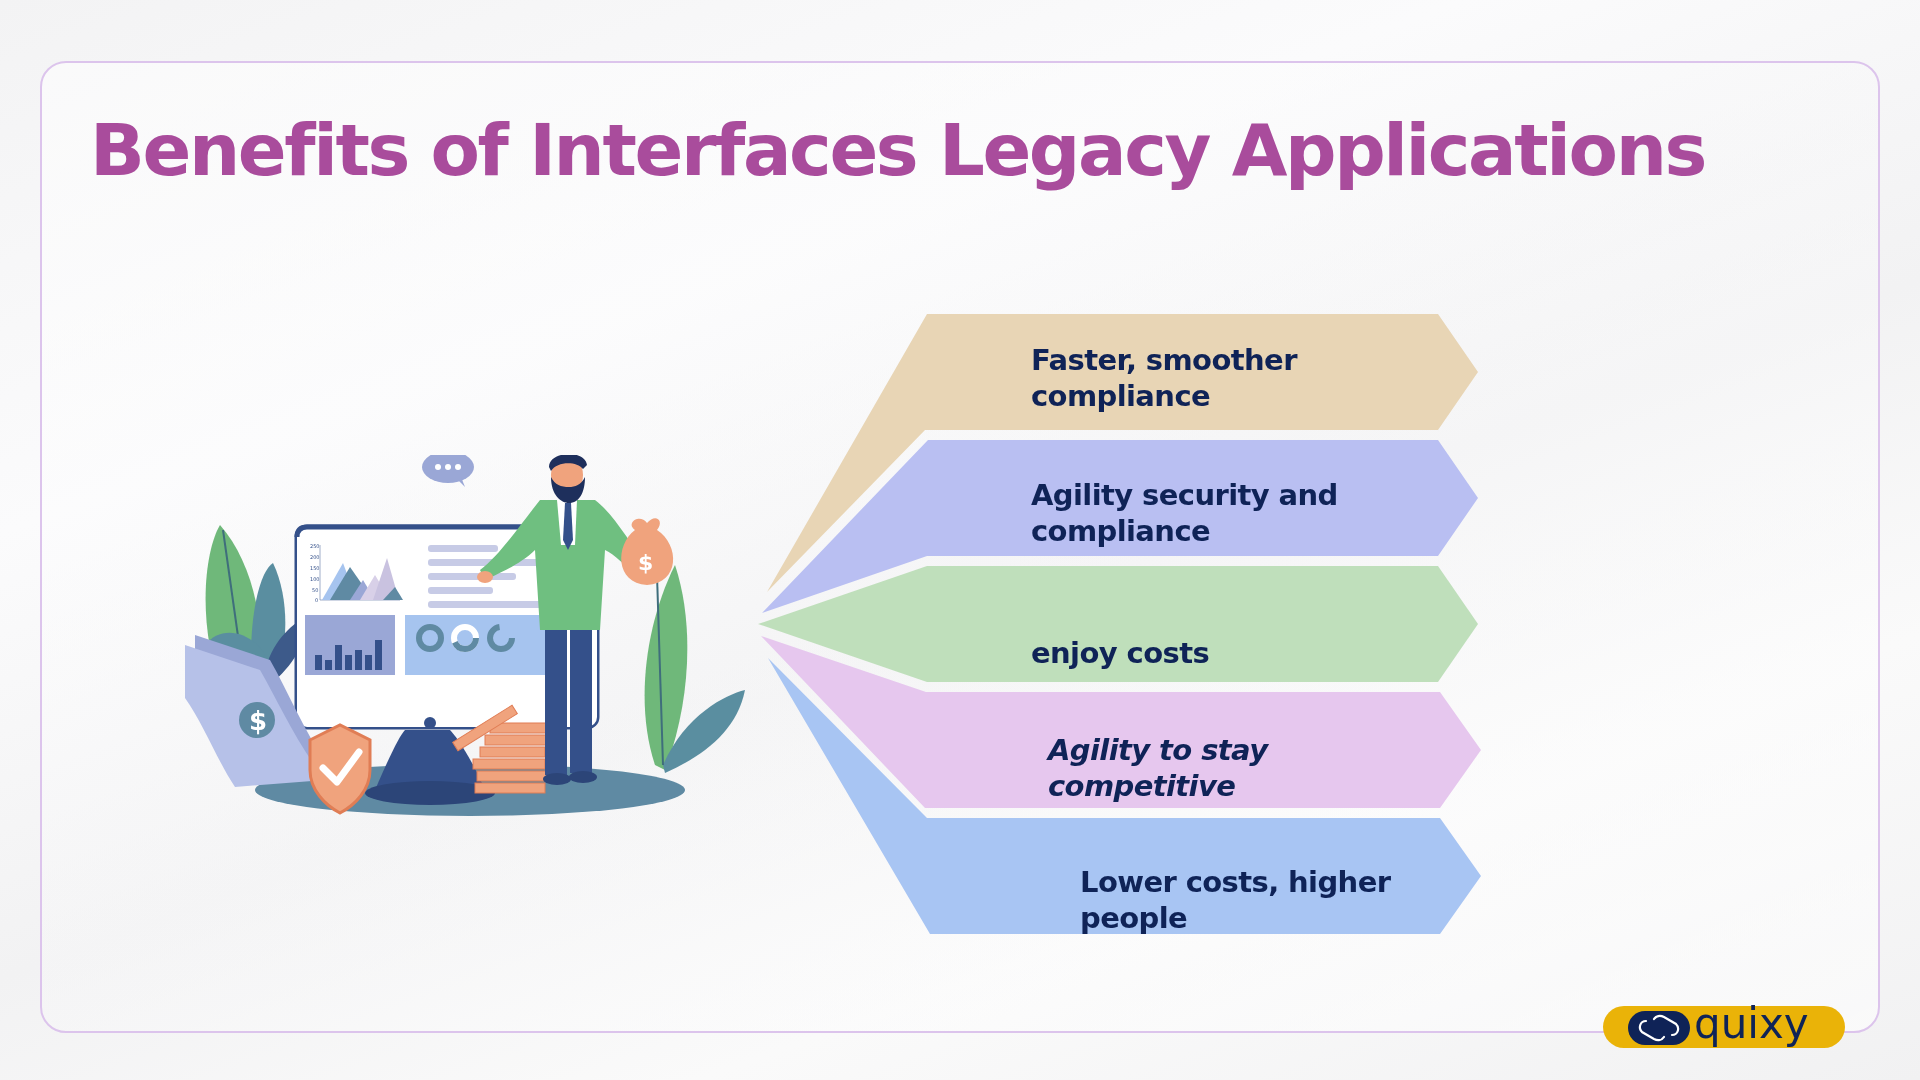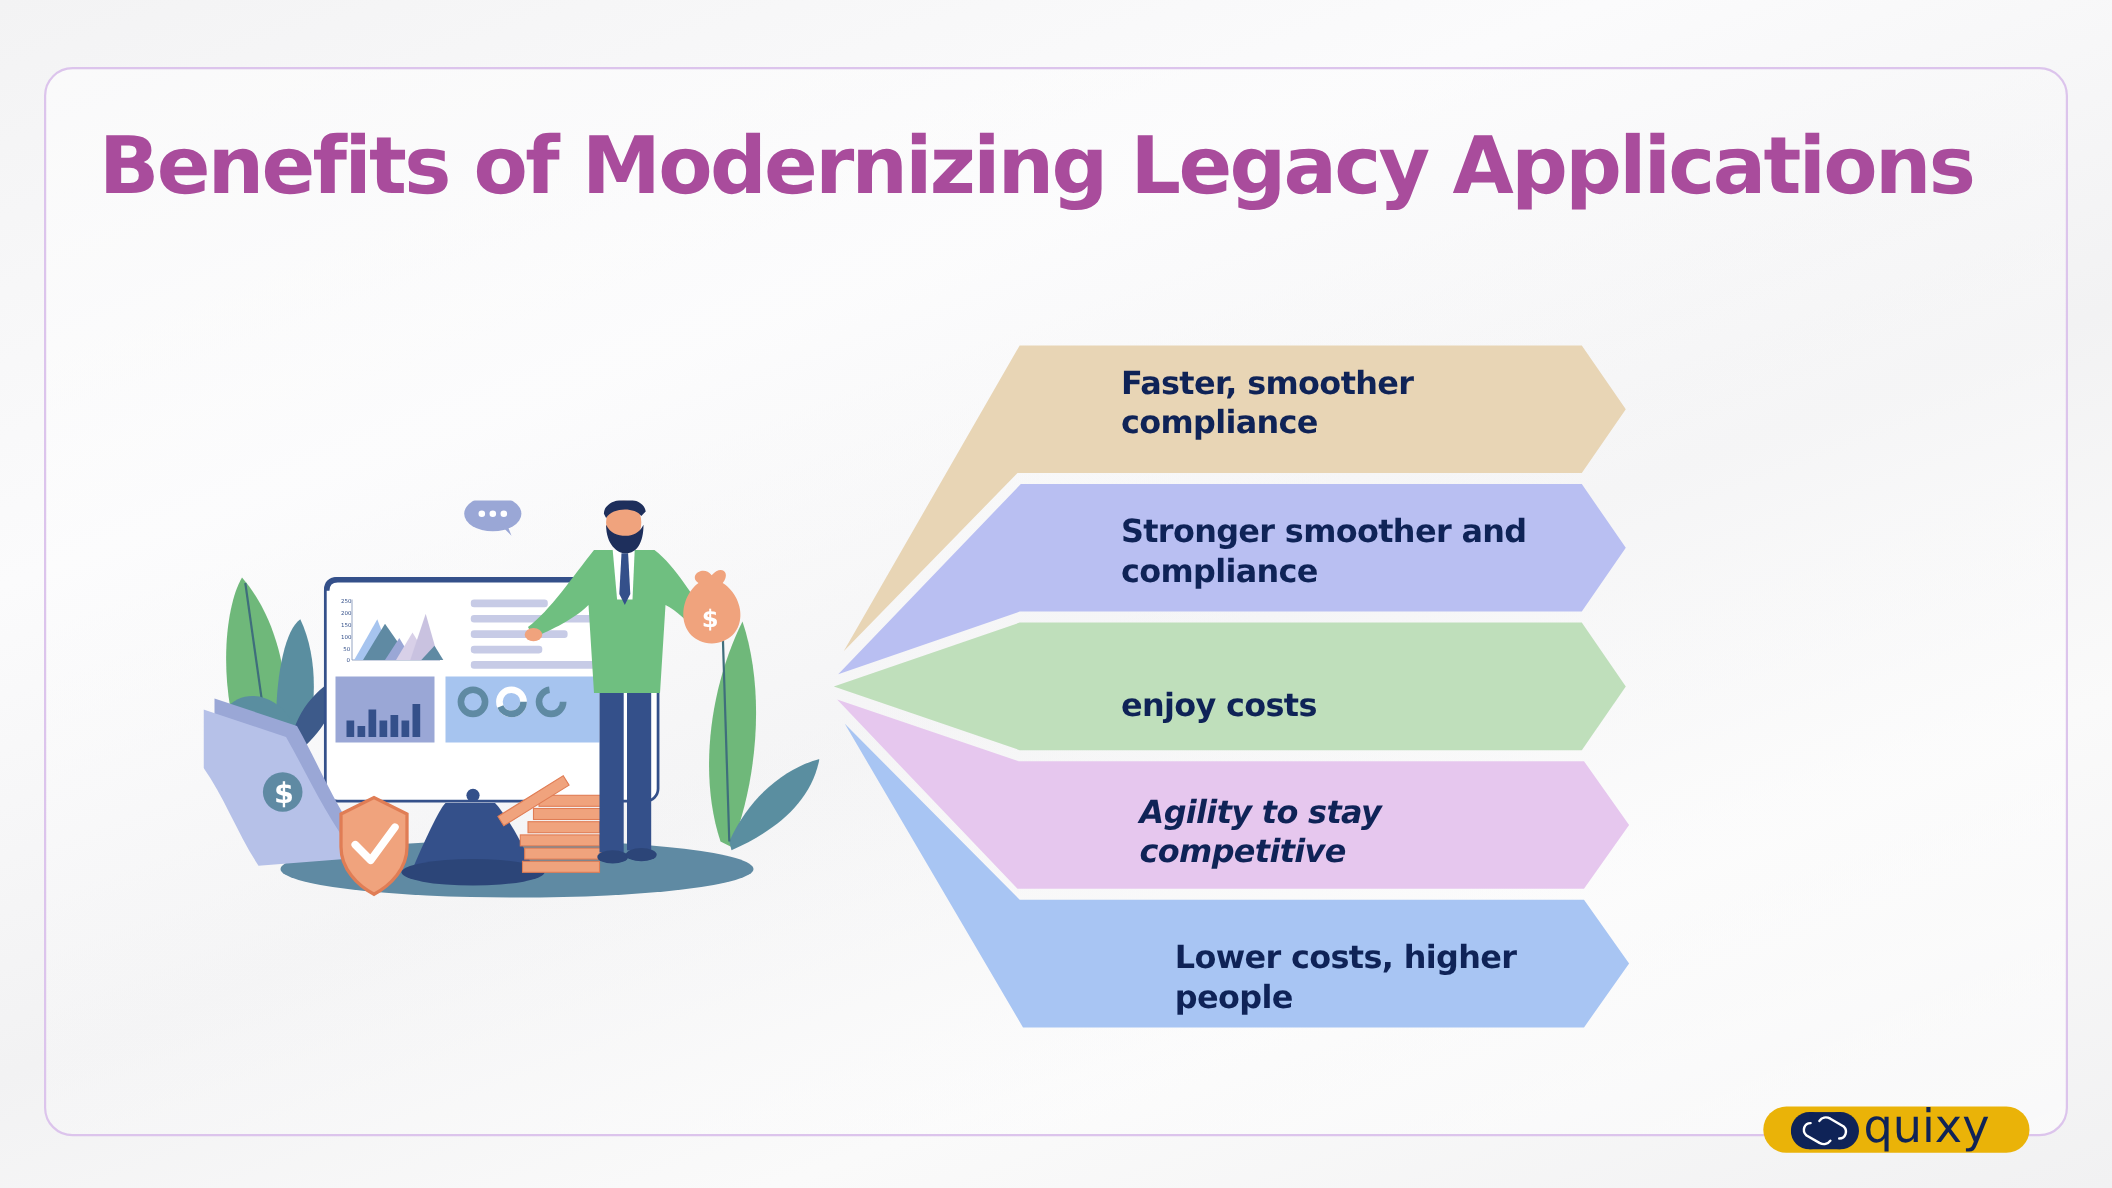--- a/index.html
+++ b/index.html
@@ -13,56 +13,56 @@
     box-sizing: border-box; border: 2px solid #dcc4ec; border-radius: 26px;
     background: linear-gradient(155deg, rgba(255,255,255,0.55) 0%, rgba(250,250,251,0.3) 50%, rgba(255,255,255,0.55) 100%);
   }
   .title {
     position: absolute; left: 90px; top: 108px; margin: 0;
     font-family: "DejaVu Sans", sans-serif; font-weight: bold;
     font-size: 72px; letter-spacing: -2.4px; color: #a94c9c; white-space: nowrap;
   }
   .diagram { position: absolute; left: 0; top: 0; width: 1920px; height: 1080px; }
   .item-text {
-    position: absolute; margin: 0; color: #0f2357;
+    position: absolute; margin: 12px; color: #0f2357;
     font-family: "DejaVu Sans", sans-serif; font-weight: bold;
     font-size: 29px; line-height: 36px; letter-spacing: -0.6px; width: 420px;
   }
   .illustration { position: absolute; left: 185px; top: 455px; width: 560px; height: 370px; }
   .logo-pill {
     position: absolute; left: 1603px; top: 1006px; width: 242px; height: 42px;
     background: #eab308; border-radius: 21px;
   }
   .logo-mark { position: absolute; left: 25px; top: 5px; width: 62px; height: 34px; }
   .logo-text {
     position: absolute; left: 91px; top: -6px; font-family: "DejaVu Sans", sans-serif;
     font-size: 42px; color: #0f2357; letter-spacing: 0px; line-height: 48px;
   }
 </style>
 </head>
 <body>
 
 <div class="card"></div>
 
-<h1 class="title">Benefits of Modernizing Legacy Applications</h1>
+<h1 class="title">Benefits of Interfaces Legacy Applications</h1>
 
 <svg class="diagram" viewBox="0 0 1920 1080" xmlns="http://www.w3.org/2000/svg">
   <polygon points="767,592 927,314 1438,314 1478,372 1438,430 925,430" fill="#e8d5b5"></polygon>
   <polygon points="762,613 928,440 1438,440 1478,498 1438,556 927,556" fill="#b9bff2"></polygon>
   <polygon points="758,624 927,566 1438,566 1478,624 1438,682 927,682" fill="#bfdfbb"></polygon>
   <polygon points="761,636 926,692 1440,692 1481,750 1440,808 925,808" fill="#e6c7ee"></polygon>
   <polygon points="768,658 927,818 1440,818 1481,876 1440,934 930,934" fill="#a8c5f3"></polygon>
 </svg>
 
 <p class="item-text" style="left:1019px; top:330px;">
   <span>Faster, smoother</span><br>
   <span>compliance</span>
 </p>
 <p class="item-text" style="left:1019px; top:465px;">
-  <span>Stronger smoother and</span><br>
+  <span>Agility security and</span><br>
   <span>compliance</span>
 </p>
 <p class="item-text" style="left:1019px; top:587px; width:470px;">
   <br>
   <span>enjoy costs</span>
 </p>
 <p class="item-text" style="left:1036px; top:720px;font-style:italic;">
   <span>Agility to stay</span><br>
   <span>competitive</span>
 </p>

